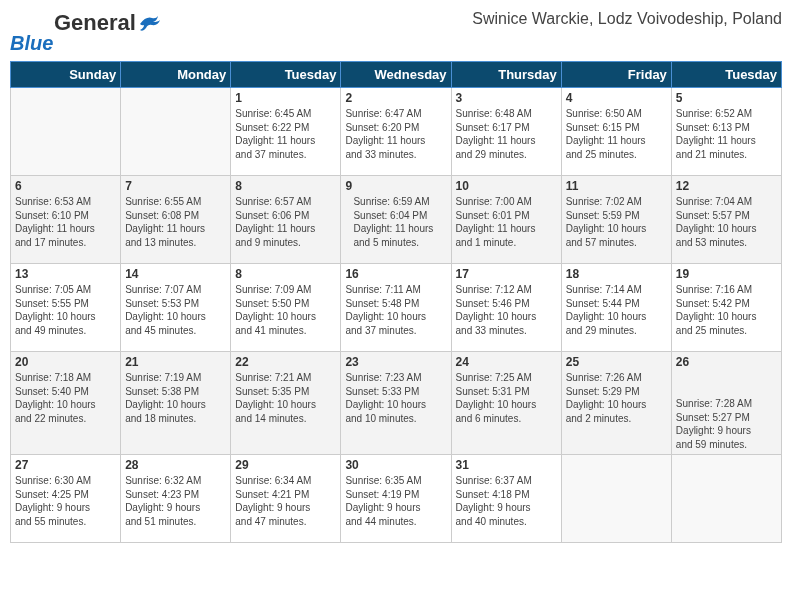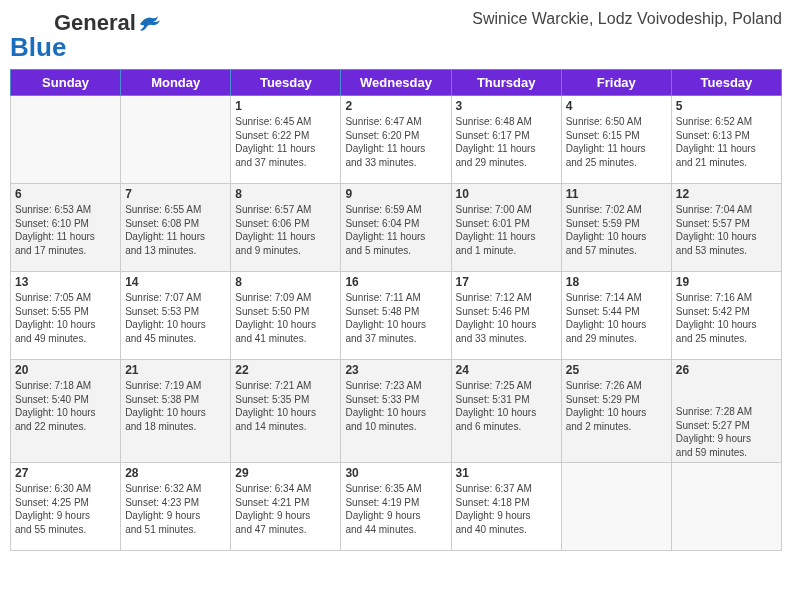--- a/index.html
+++ b/index.html
@@ -32,26 +32,26 @@
     .location-title {
       font-size: 16px;
       color: #444;
     }
     table {
       width: 100%;
       border-collapse: collapse;
       table-layout: fixed;
     }
     thead th {
-      background: #6d28d9;
+      background: #0c4a6e;
       color: #fff;
       font-size: 13px;
       font-weight: bold;
       padding: 5px 4px;
-      text-align: center;
+      text-align: right;
       border: 1px solid #4a8fd4;
     }
     tbody td {
       border: 1px solid #ccc;
       vertical-align: top;
       padding: 3px 4px;
       font-size: 10.5px;
       color: #333;
       height: 88px;
     }
@@ -80,21 +80,21 @@
 <body>
 
 <div class="header">
   <div class="logo">
     <div style="display:flex;align-items:center;">
       <span style="font-size:22px;font-weight:bold;color:#333;margin-left:44px;">General</span>
       <svg width="22" height="18" viewBox="0 0 22 18" style="margin-left:2px;">
         <path d="M2,10 Q8,2 14,4 Q18,5 20,2 Q19,7 15,8 Q20,8 22,6 Q20,12 14,11 Q10,10 8,14 Q5,18 2,16 Q6,14 6,11 Q4,12 2,10Z" fill="#1a6ebd"></path>
       </svg>
     </div>
-    <span style="font-size:26px;font-weight:bold;color:#1a6ebd;margin-top:-4px;">Blue</span>
+    <span style="font-size:20px;font-weight:bold;color:#1a6ebd;margin-top:-4px;font-style:italic;">Blue</span>
   </div>
   <div class="title-block">
     <div class="location-title">Swinice Warckie, Lodz Voivodeship, Poland</div>
   </div>
 </div>
 
 <table>
   <thead>
     <tr id="header-row">
         <th>Sunday</th>
@@ -163,21 +163,21 @@
         </td>
         <td>
           <span class="day-num">8</span>
           <div class="cell-content" style="white-space: pre-line;">Sunrise: 6:57 AM
 Sunset: 6:06 PM
 Daylight: 11 hours
 and 9 minutes.</div>
         </td>
         <td>
           <span class="day-num">9</span>
-          <div class="cell-content" style="white-space: pre-line;">Sunrise: 6:59 AM
+          <div class="cell-content" style="white-space: pre-line; margin-left: 8px;">Sunrise: 6:59 AM
 Sunset: 6:04 PM
 Daylight: 11 hours
 and 5 minutes.</div>
         </td>
         <td>
           <span class="day-num">10</span>
           <div class="cell-content" style="white-space: pre-line;">Sunrise: 7:00 AM
 Sunset: 6:01 PM
 Daylight: 11 hours
 and 1 minute.</div>

